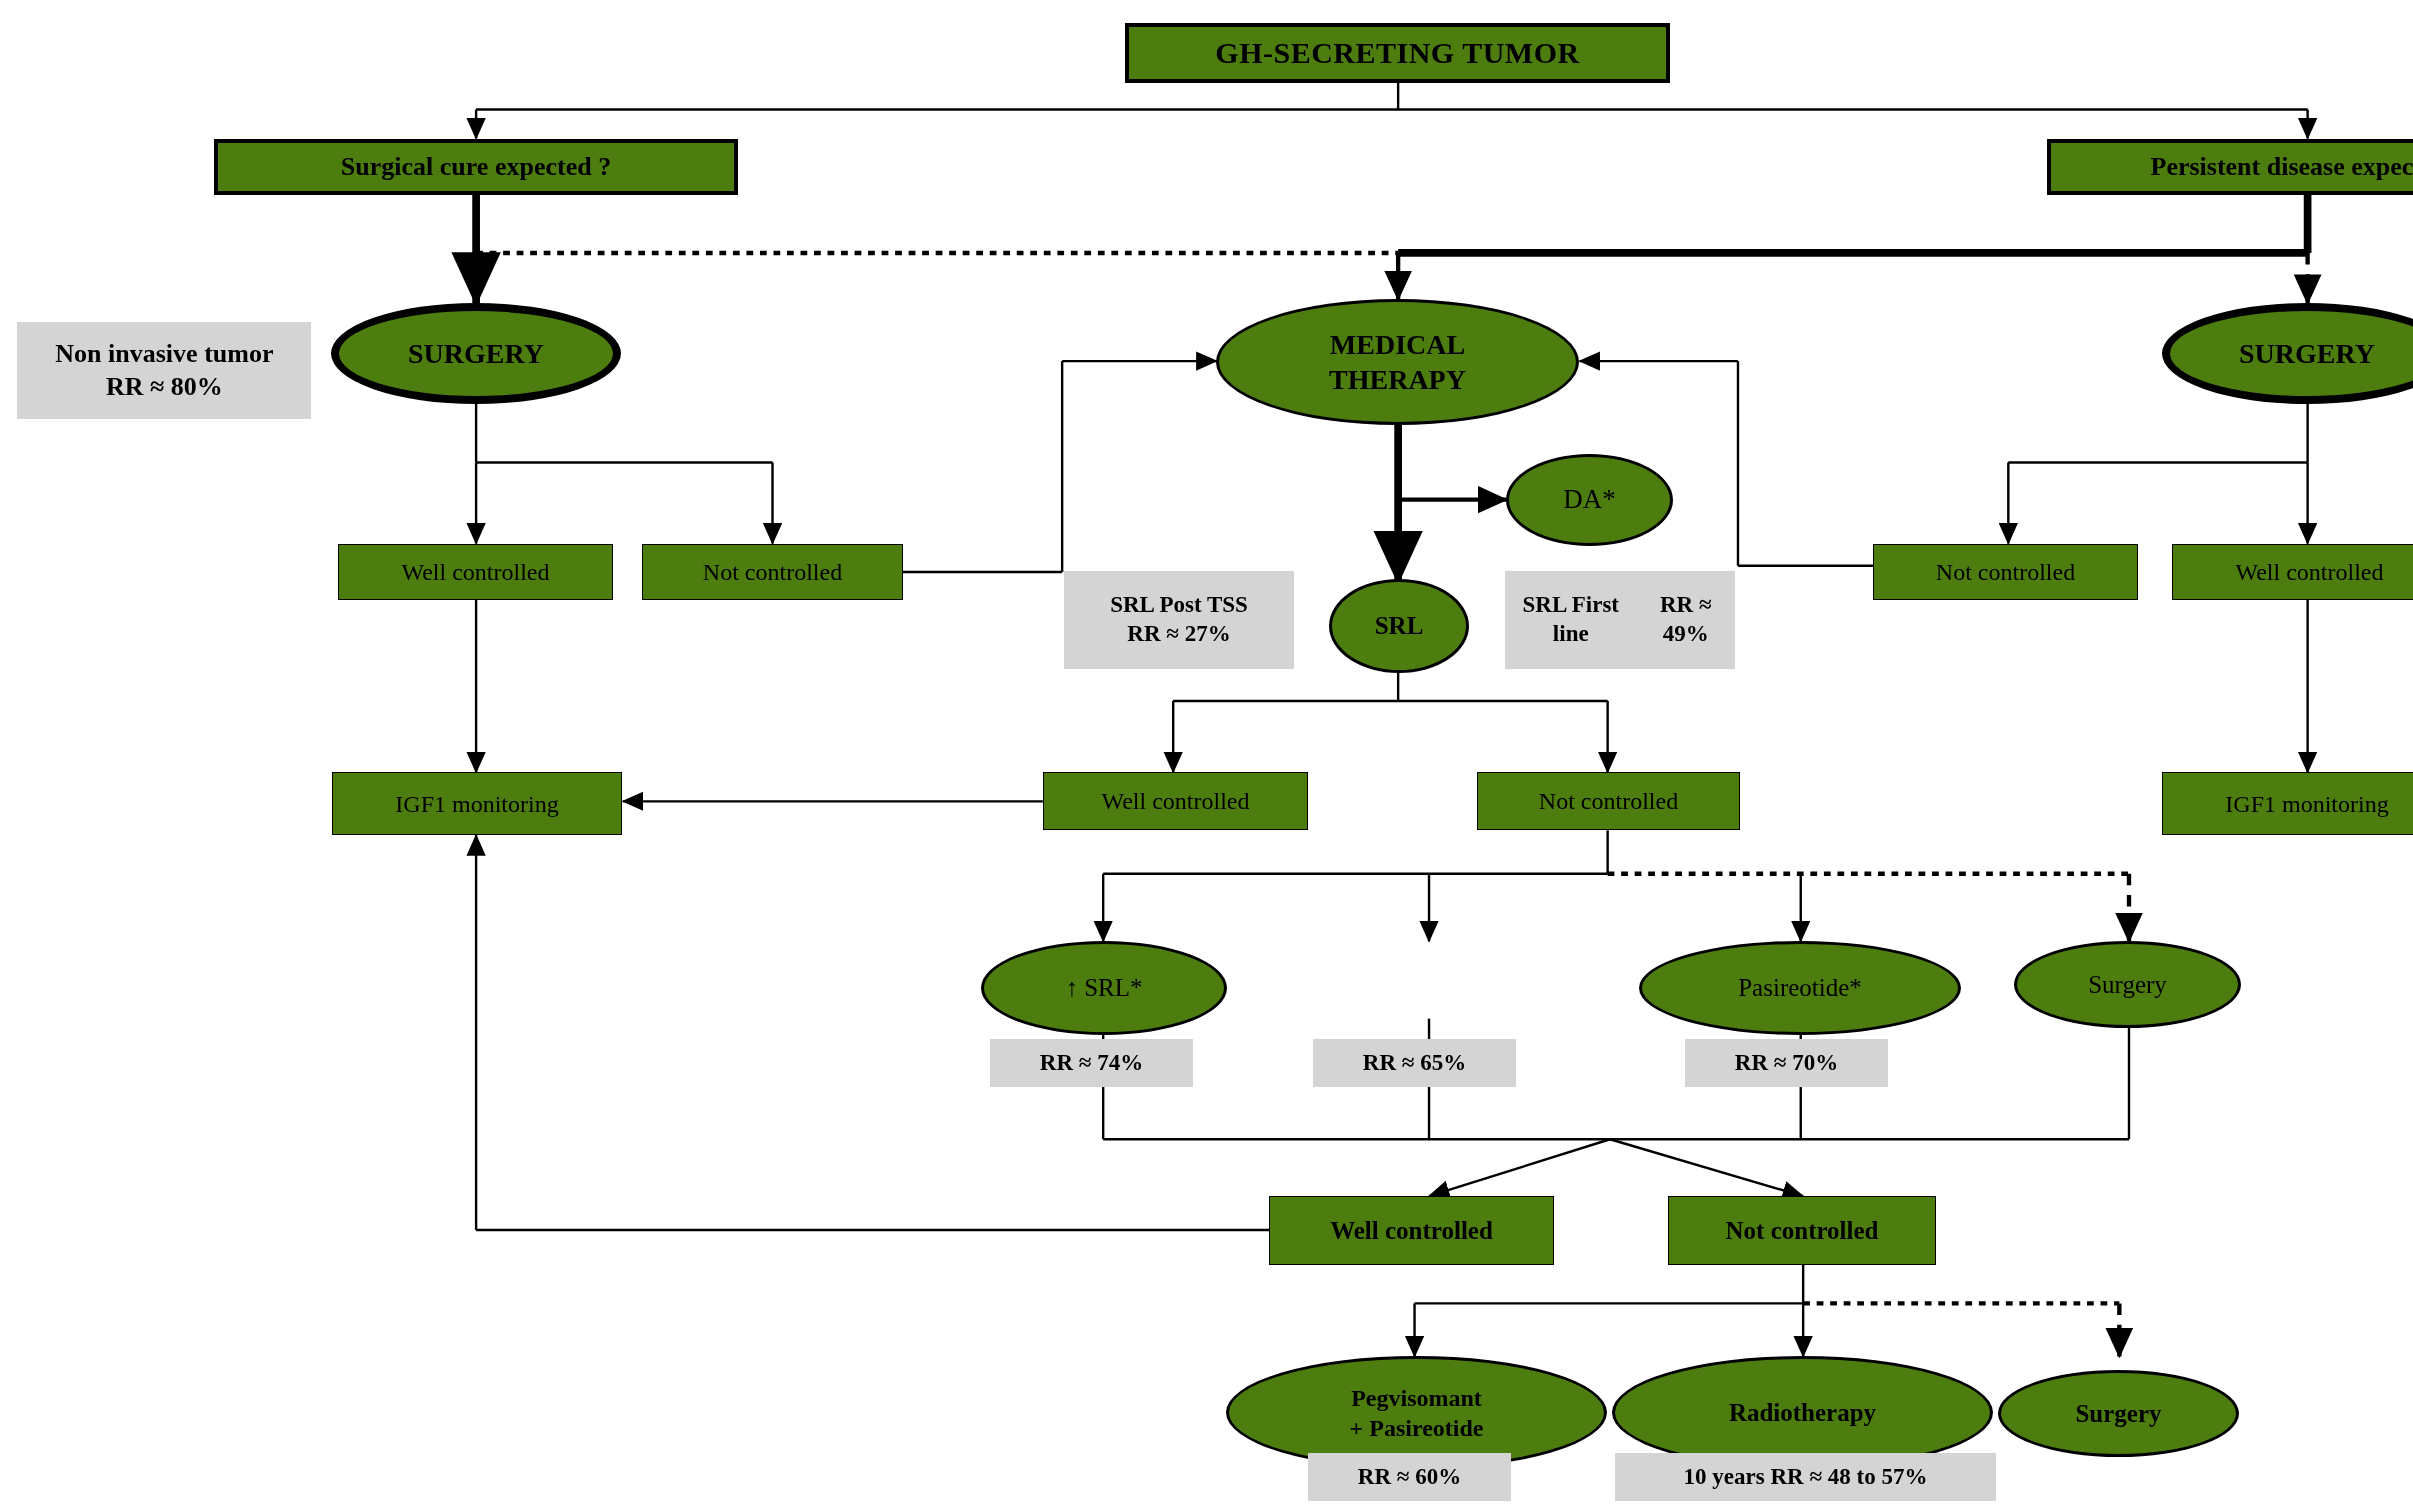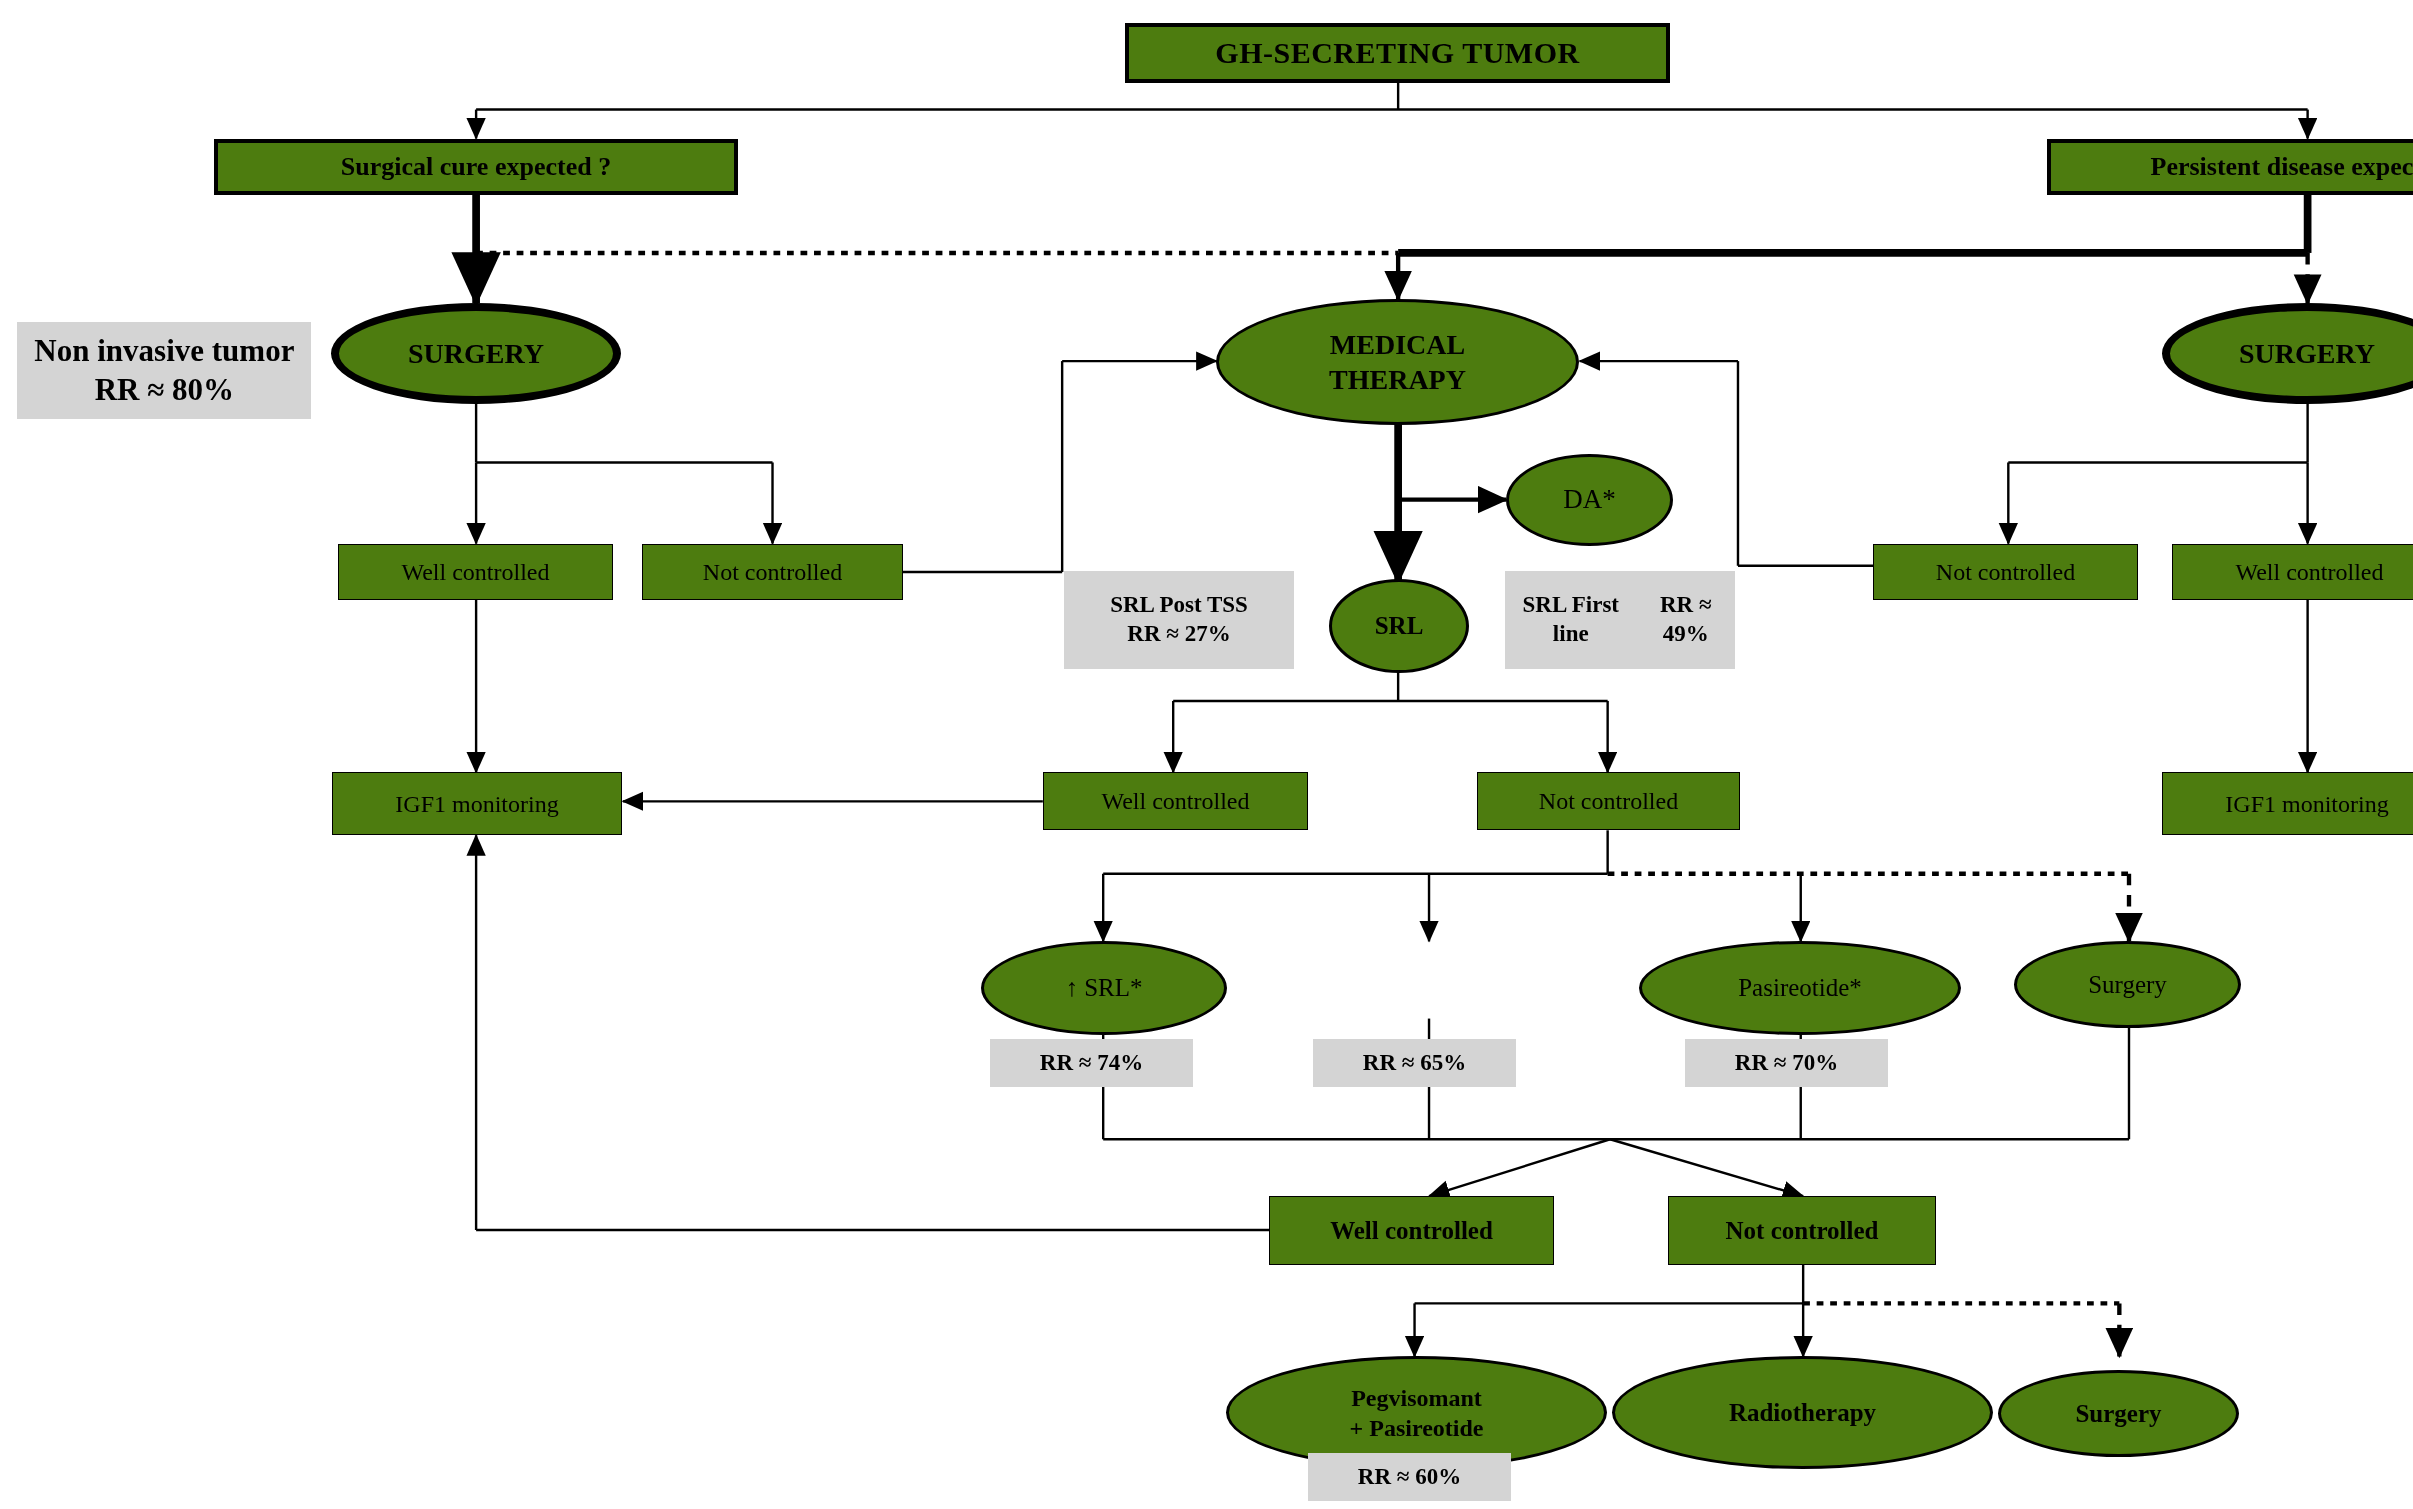--- a/index.html
+++ b/index.html
@@ -106,21 +106,21 @@
       <path d="M4390,2700 L4390,2810" stroke-width="9" stroke-dasharray="24 20" marker-end="url(#ahT)"></path>
 
     </g>
   </svg>
 
   <div class="node rect thick t b" style="left:1125px;top:23px;width:545px;height:60px;font-size:30px;letter-spacing:0.5px;">GH-SECRETING TUMOR</div>
 
   <div class="node rect thick t b" style="left:214px;top:139px;width:524px;height:56px;font-size:26px;">Surgical cure expected ?</div>
   <div class="node rect thick t b" style="left:2047px;top:139px;width:524px;height:56px;font-size:26px;">Persistent disease expected ?</div>
 
-  <div class="node grey t b" style="left:17.4px;top:322px;width:294px;height:97px;font-size:31px;flex-direction:column;">
+  <div class="node grey t b" style="left:17.4px;top:322px;width:294px;height:97px;font-size:26px;flex-direction:column;">
     <span>Non invasive tumor</span>
     <span>RR ≈ 80%</span>
   </div>
 
   <div class="node oval thick t b" style="left:331px;top:303px;width:290px;height:101px;font-size:28px;">SURGERY</div>
   <div class="node oval thick t b" style="left:2162px;top:303px;width:290px;height:101px;font-size:28px;">SURGERY</div>
 
   <div class="node oval thin t b" style="left:1216px;top:299px;width:363px;height:126px;font-size:28px;flex-direction:column;">
     <span>MEDICAL</span>
     <span>THERAPY</span>
@@ -163,15 +163,16 @@
   <div class="node rect t b" style="left:1668px;top:1196px;width:268px;height:69px;font-size:25px;">Not controlled</div>
 
   <div class="node oval thin t b" style="left:1226px;top:1356px;width:381px;height:113px;font-size:24px;flex-direction:column;">
     <span>Pegvisomant</span>
     <span>+ Pasireotide</span>
   </div>
   <div class="node oval thin t b" style="left:1612px;top:1356px;width:381px;height:113px;font-size:25px;">Radiotherapy</div>
   <div class="node oval thin t b" style="left:1998px;top:1370px;width:241px;height:87px;font-size:25px;">Surgery</div>
 
   <div class="node grey t b" style="left:1308px;top:1453px;width:203px;height:48px;font-size:23px;">RR ≈ 60%</div>
+  <div class="node grey t b" style="left:1615px;top:1453px;width:381px;height:48px;font-size:23px;">10 years RR ≈ 48 to 57%</div>
 
 </div>
 
 
 </body></html>

